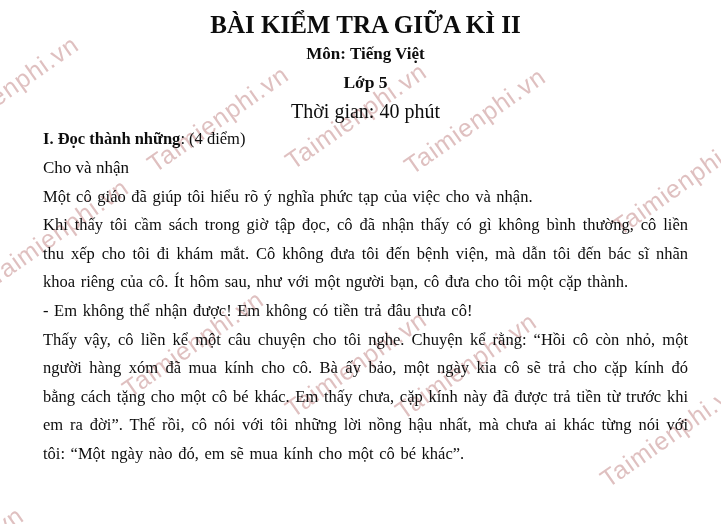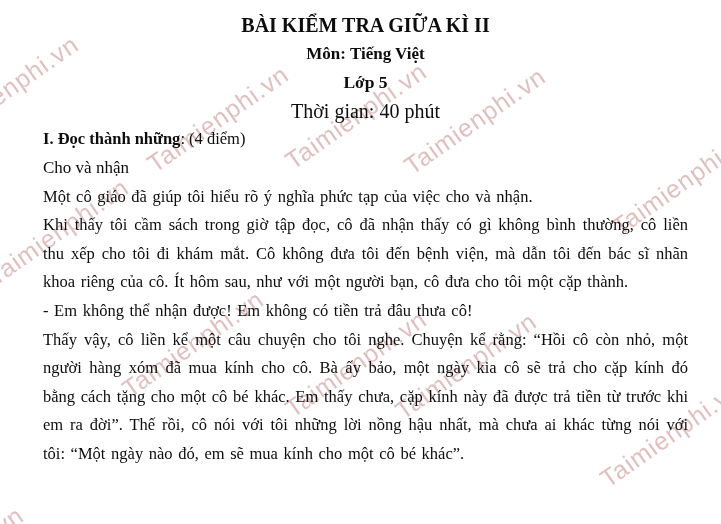--- a/index.html
+++ b/index.html
@@ -38,21 +38,21 @@
   
   .page {
     position: relative; z-index: 1;
     width: 721px; height: 524px;
     box-sizing: border-box;
     padding: 11px 33px 0 43px;
     line-height: 28.6px;
     font-size: 16.5px;
   }
   .center { text-align: center; }
-  .doc-title    { font-weight: bold; font-size: 20px;   }
+  .doc-title    { font-weight: bold; font-size: 25px;   }
   .doc-subject  { font-weight: bold; font-size: 17px; }
   .doc-grade    { font-weight: bold; font-size: 17.5px; }
   .doc-duration { font-size: 20px; }
   .section-line b { font-weight: bold; }
   .story-title {
     font-weight: normal; font-size: 17px;
     text-align: left;
     margin: 0; line-height: 28.6px;
   }
   p.story-par {

